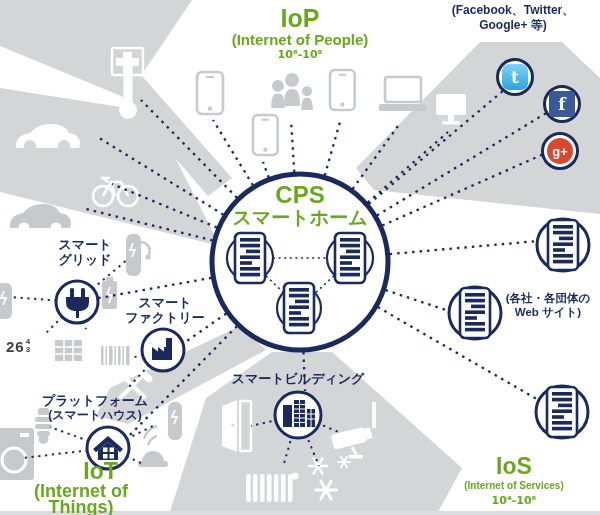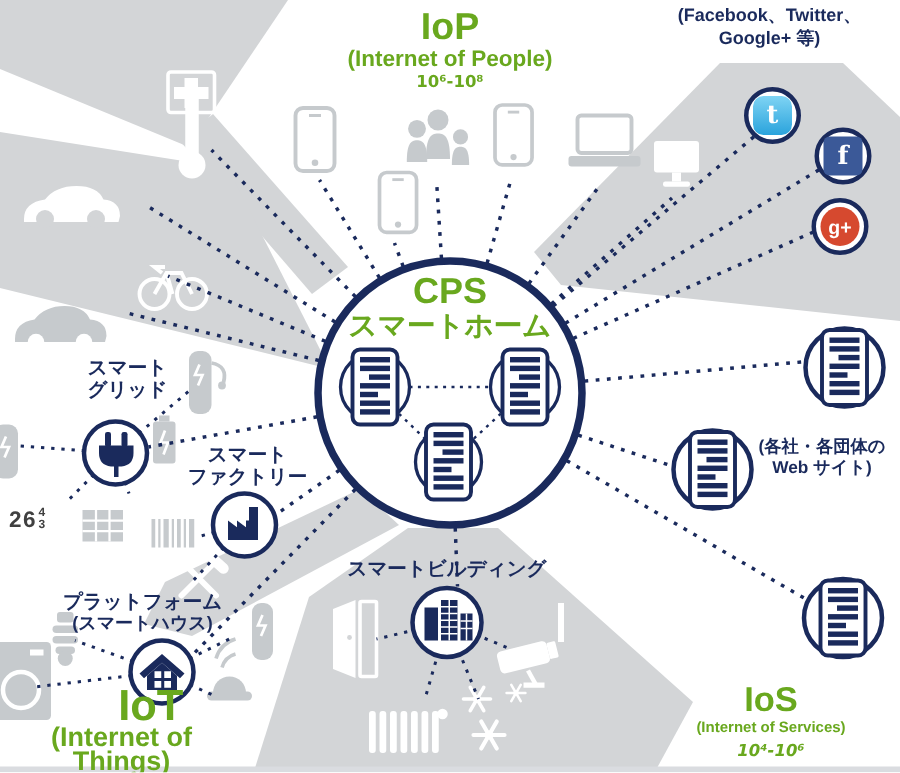--- a/index.html
+++ b/index.html
@@ -371,29 +371,29 @@
 <div class="lbl navy" style="left:223px;top:371px;width:150px;font-size:13px;line-height:15px;">
   <div>スマートビルディング</div>
 </div>
 
 <div class="lbl navy" style="left:496px;top:291px;width:104px;">
   <div style="font-size:11.5px;line-height:14px;">(各社・各団体の</div>
   <div style="font-size:11.5px;line-height:14px;">Web サイト)</div>
 </div>
 
 <div class="lbl" style="left:0px;top:460px;width:162px;">
-  <div class="green" style="font-size:29px;line-height:23px;margin-left:39px;">IoT</div>
+  <div class="green" style="font-size:23px;line-height:23px;margin-left:39px;">IoT</div>
   <div class="green" style="font-size:18px;line-height:16px;">(Internet of Things)</div>
   <div class="navy range" style="font-size:11px;line-height:13px;">10⁷-10⁹</div>
 </div>
 
 <div class="lbl green" style="left:428px;top:455px;width:172px;">
   <div style="font-size:23px;line-height:23px;">IoS</div>
   <div style="font-size:10px;line-height:16px;">(Internet of Services)</div>
-  <div class="range" style="font-size:11px;line-height:13px;font-style:italic;">10⁴-10⁶</div>
+  <div class="range" style="font-size:11px;line-height:13px;">10⁴-10⁶</div>
 </div>
 
 <div class="lbl green" style="left:212px;top:182px;width:176px;">
   <div style="font-size:24px;line-height:25px;">CPS</div>
   <div style="font-size:19px;line-height:22px;">スマートホーム</div>
 </div>
 
 <div class="soc" style="left:496px;top:58px;">
   <div class="soc-inner" style="border-radius:7px;background:linear-gradient(180deg,#7fd4f4,#2aa3dc);font-size:17px;font-family:'DejaVu Serif',serif;">t</div>
 </div>

